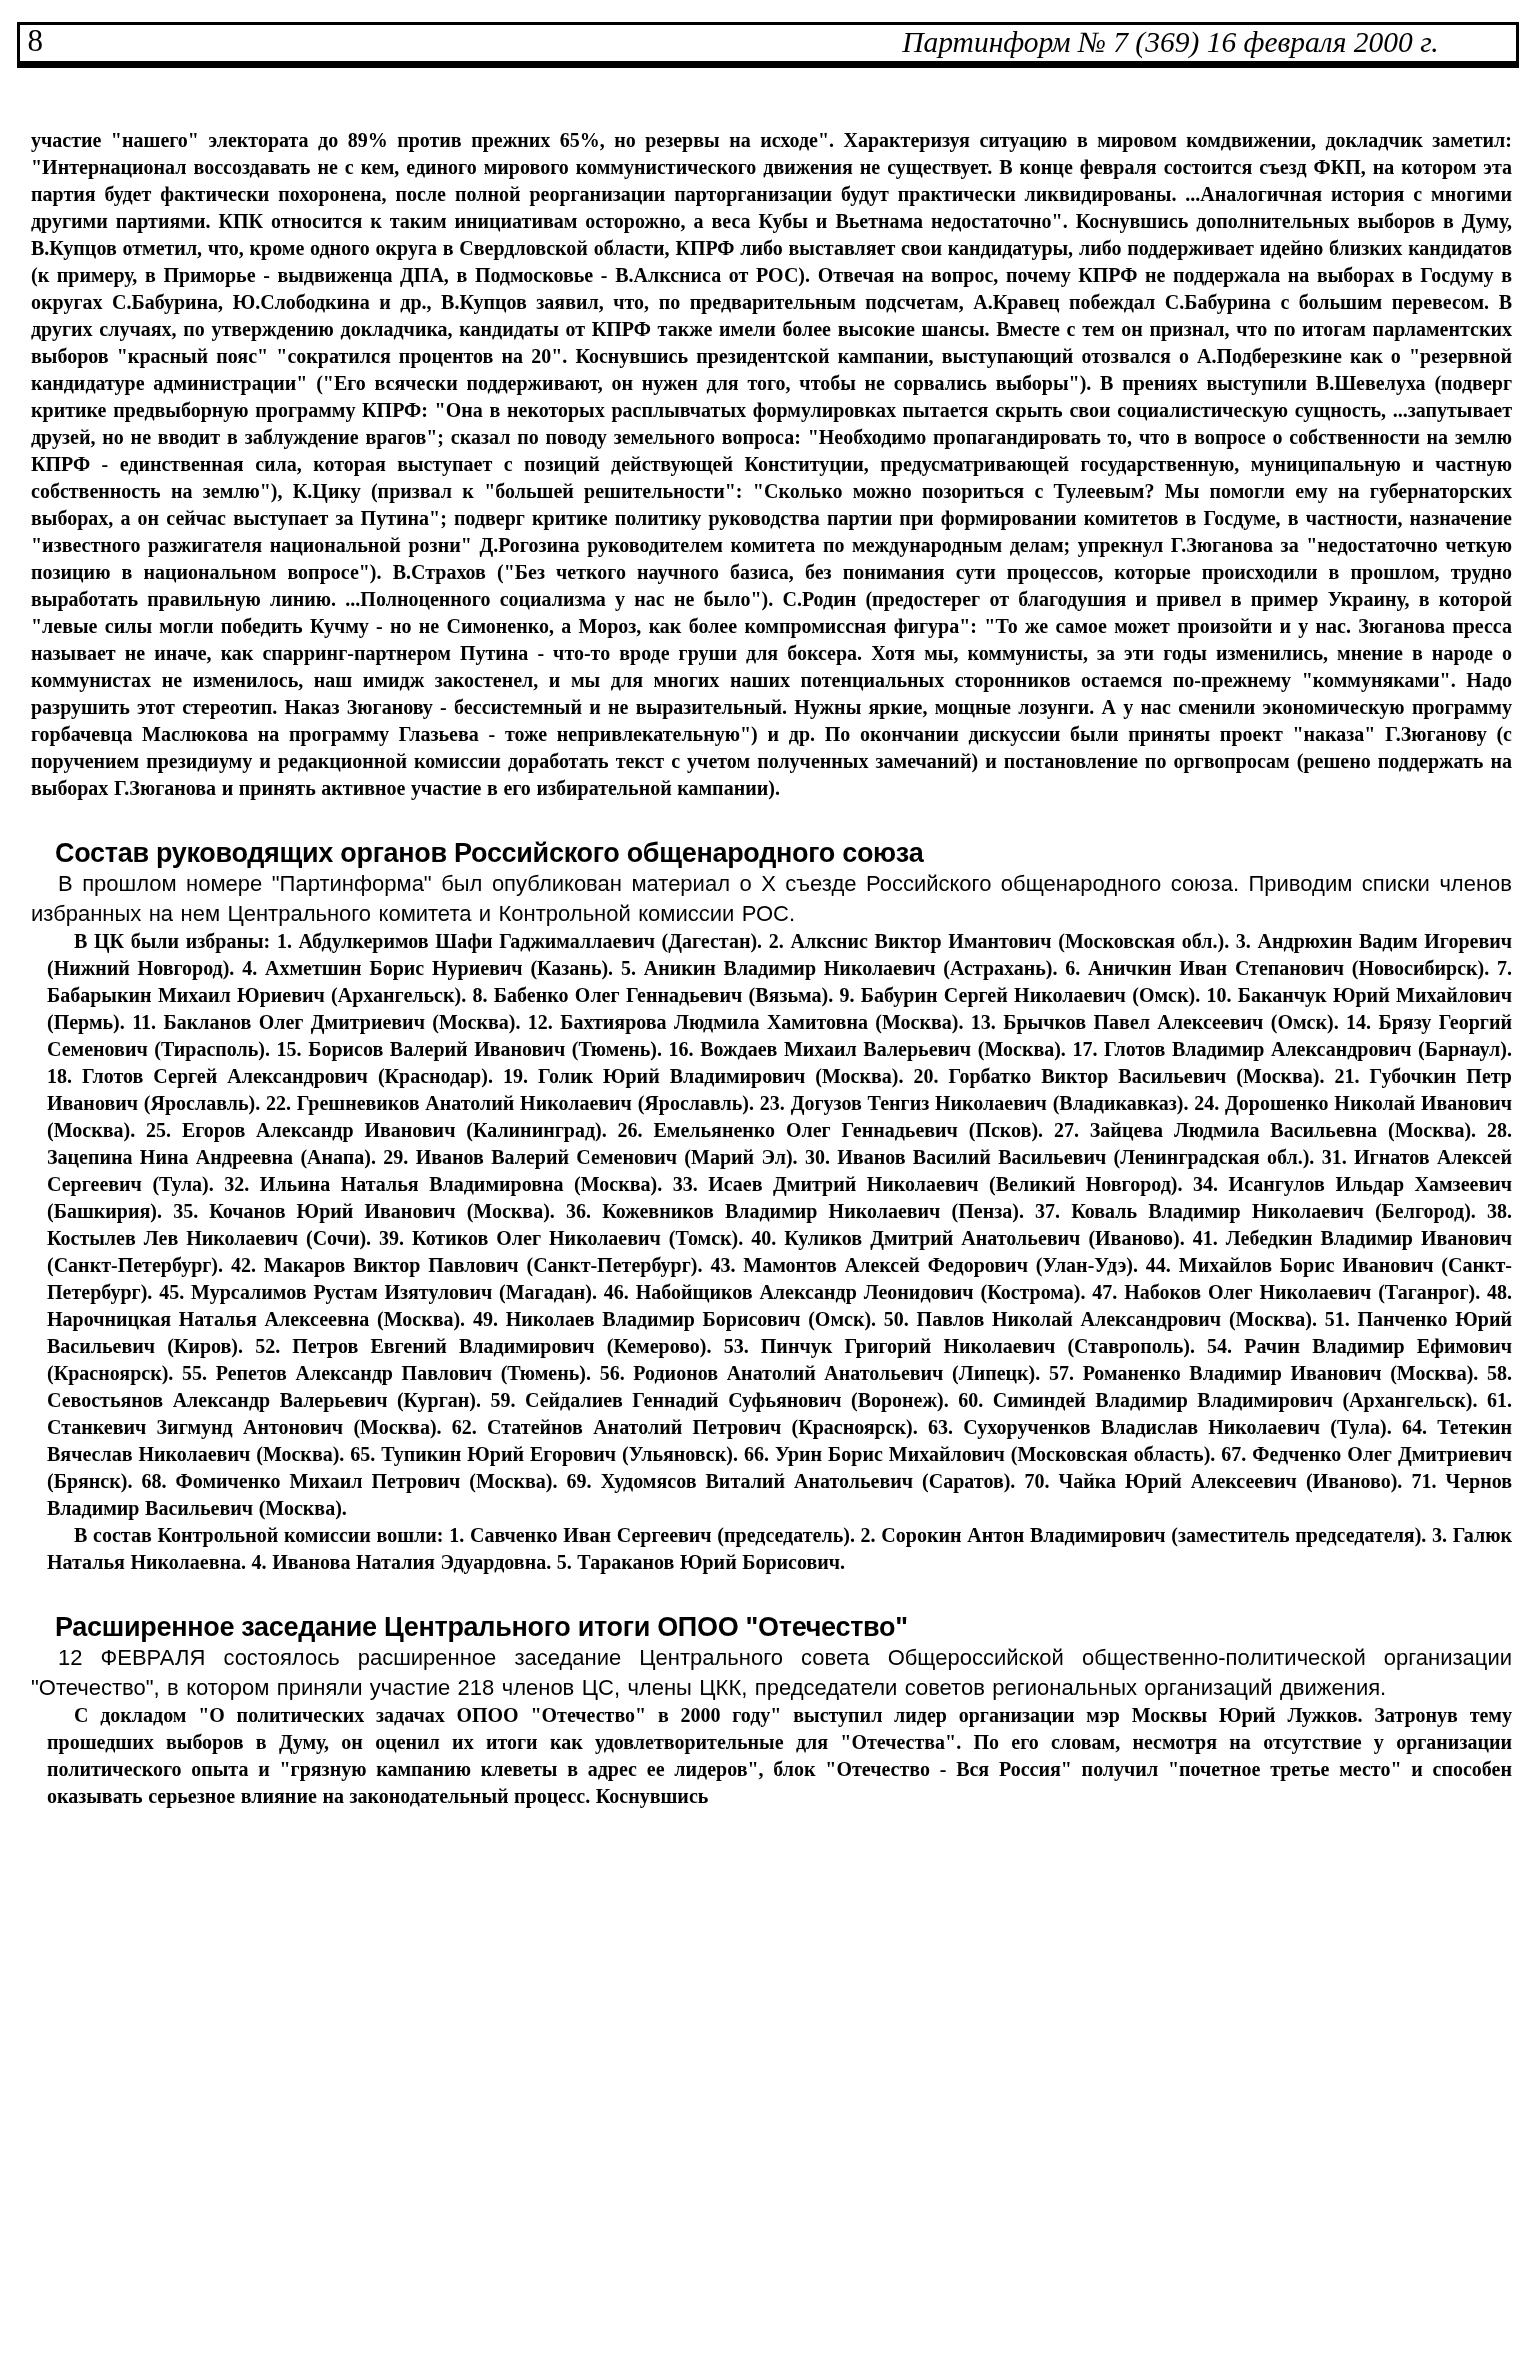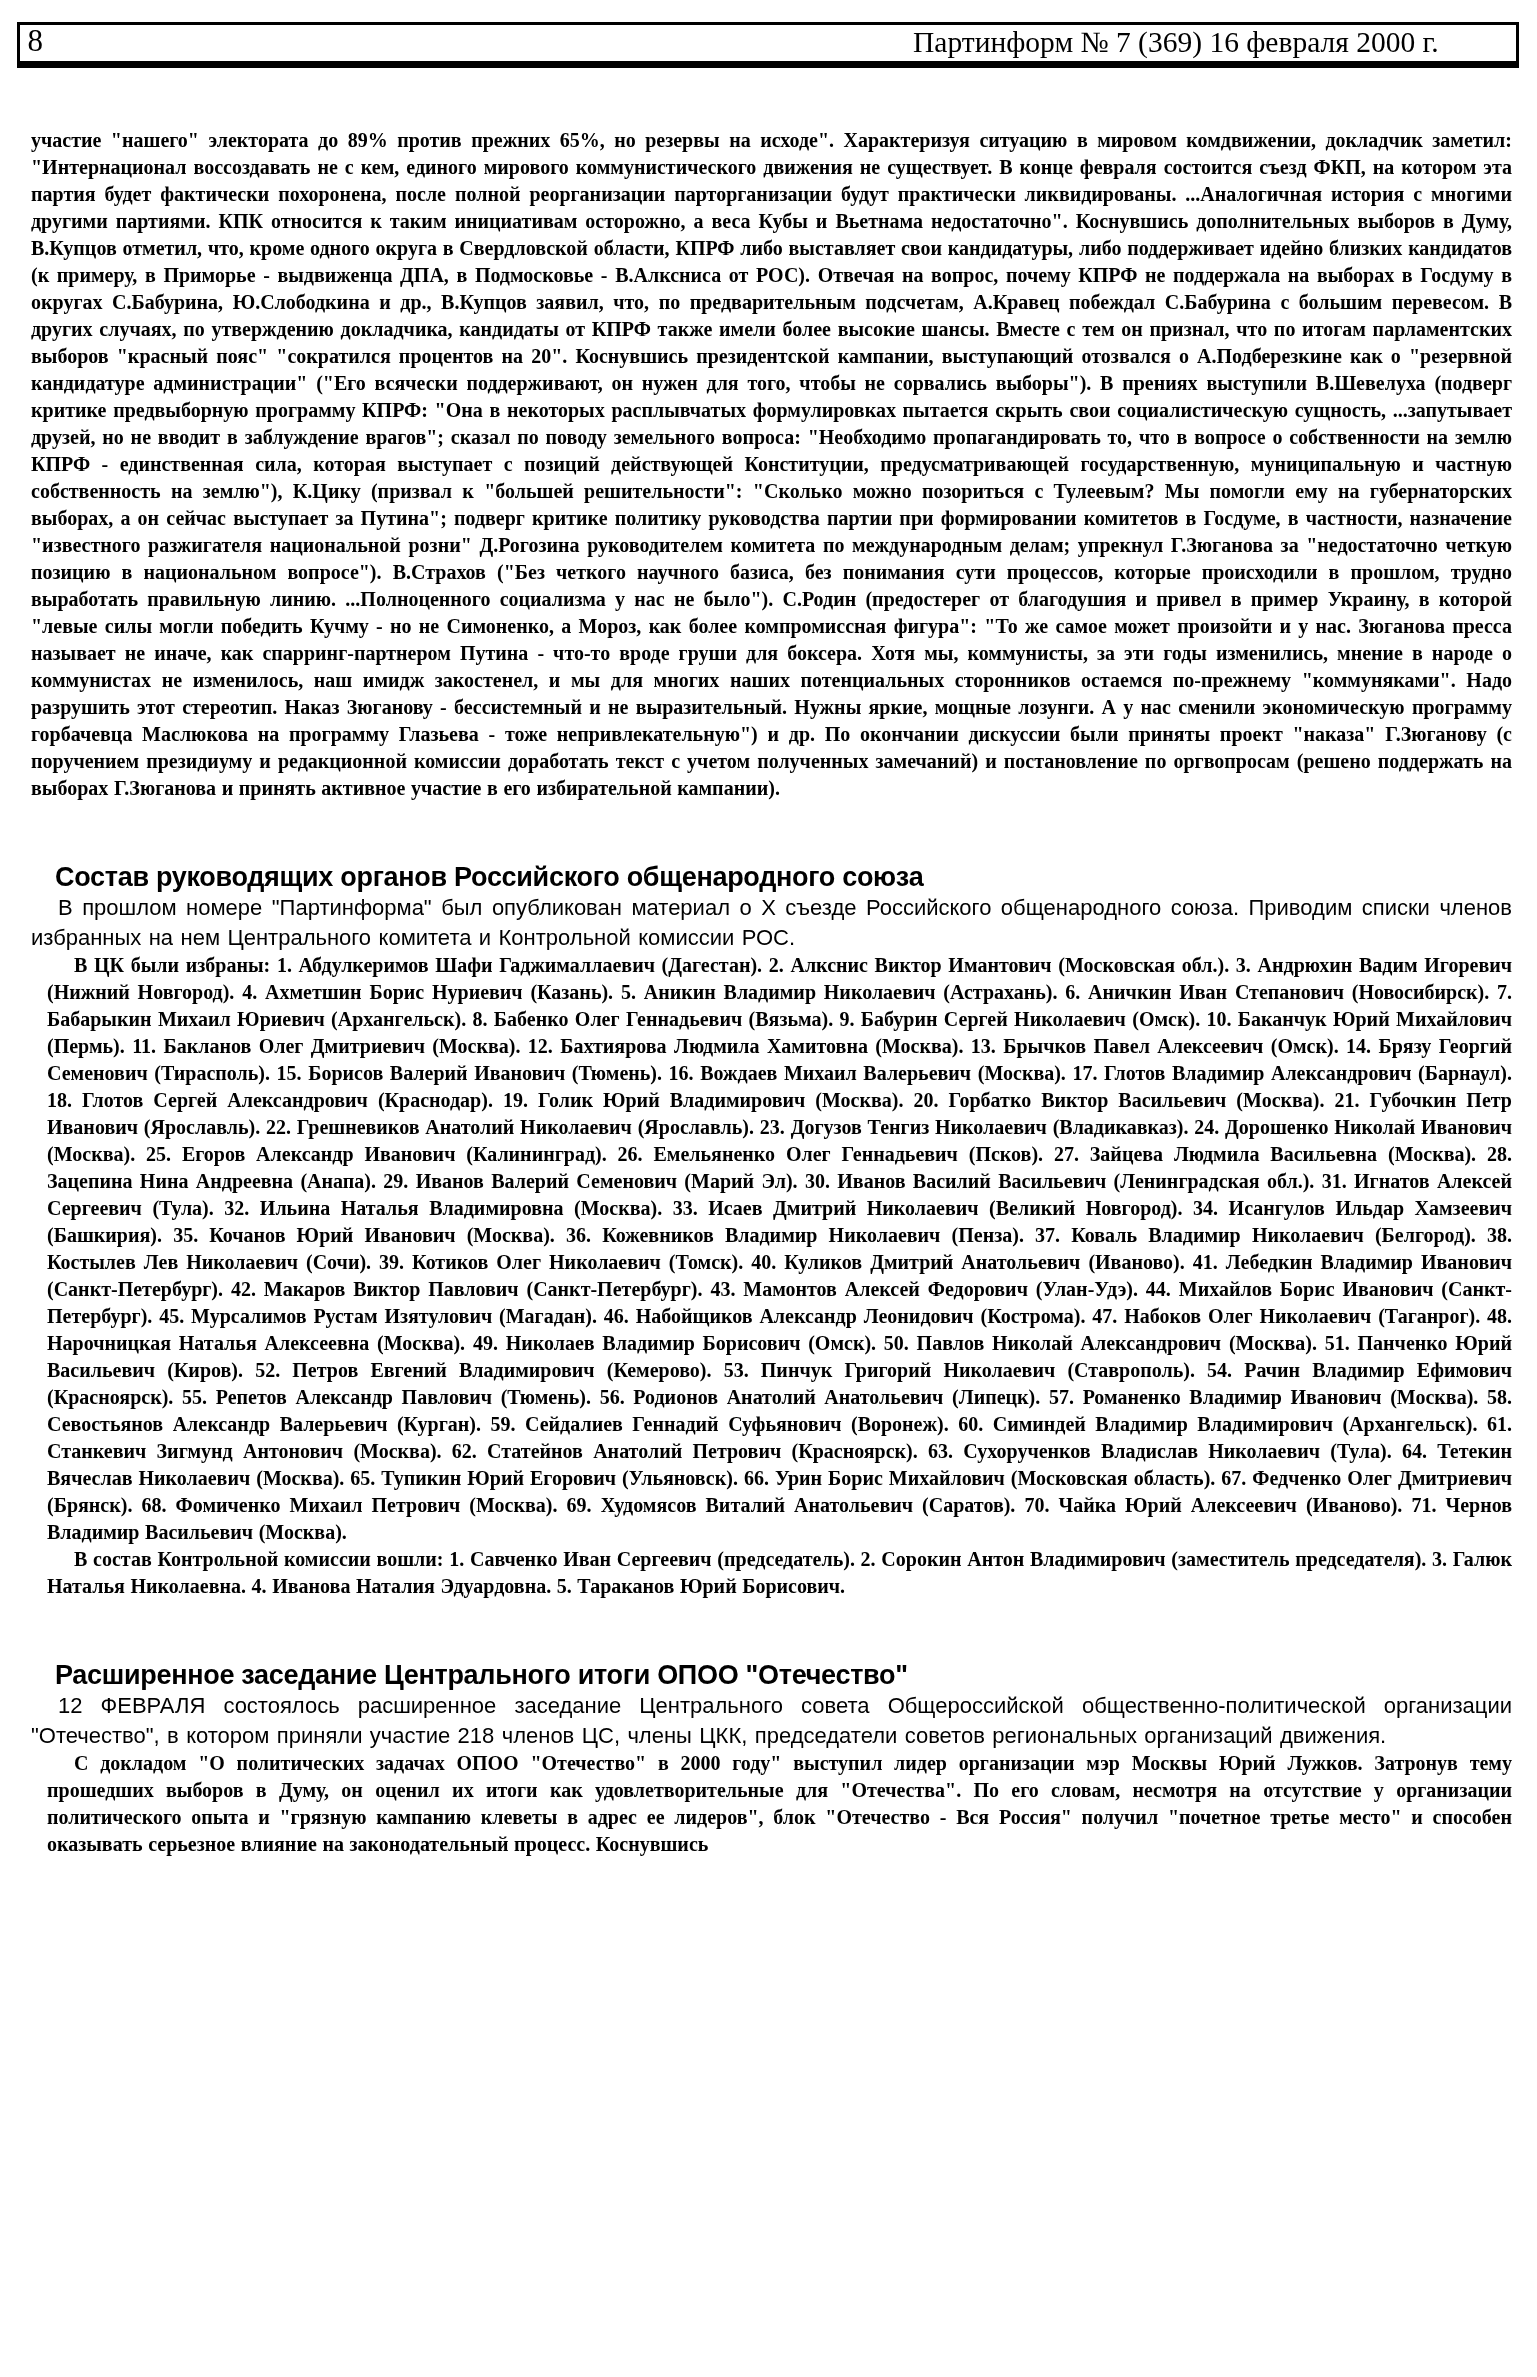--- a/index.html
+++ b/index.html
@@ -33,20 +33,21 @@
     font-family: "Liberation Serif", "DejaVu Serif", serif;
     font-size: 31px;
     line-height: 38px;
     font-weight: normal;
   }
   .header-title {
     position: absolute;
     right: 77px;
     top: -1.3px;
     font-family: "Liberation Serif", "DejaVu Serif", serif;
+    font-style: italic;
     font-size: 29.5px;
     line-height: 37px;
     white-space: nowrap;
   }
   
   .content {
     position: absolute;
     left: 31px;
     top: 127px;
     width: 1481px;
@@ -63,21 +64,21 @@
   .indent { text-indent: 27px; margin-left: 16px; }
   .section-heading {
     font-family: "Liberation Sans", "DejaVu Sans", sans-serif;
     font-weight: bold;
     font-size: 27px;
     line-height: 31px;
     margin: 0;
     padding-left: 24px;
     letter-spacing: -0.3px;
   }
-  .gap-before-heading { margin-top: 60px; }
+  .gap-before-heading { margin-top: 36px; }
   .gap-after-heading  { margin-top: 6.4px; }
   .sans {
     font-family: "Liberation Sans", "DejaVu Sans", sans-serif;
     font-weight: normal;
     font-size: 22px;
     line-height: 29.5px;
     text-align: justify;
     text-indent: 27px;
     margin: 0;
     word-spacing: 1.3px;

